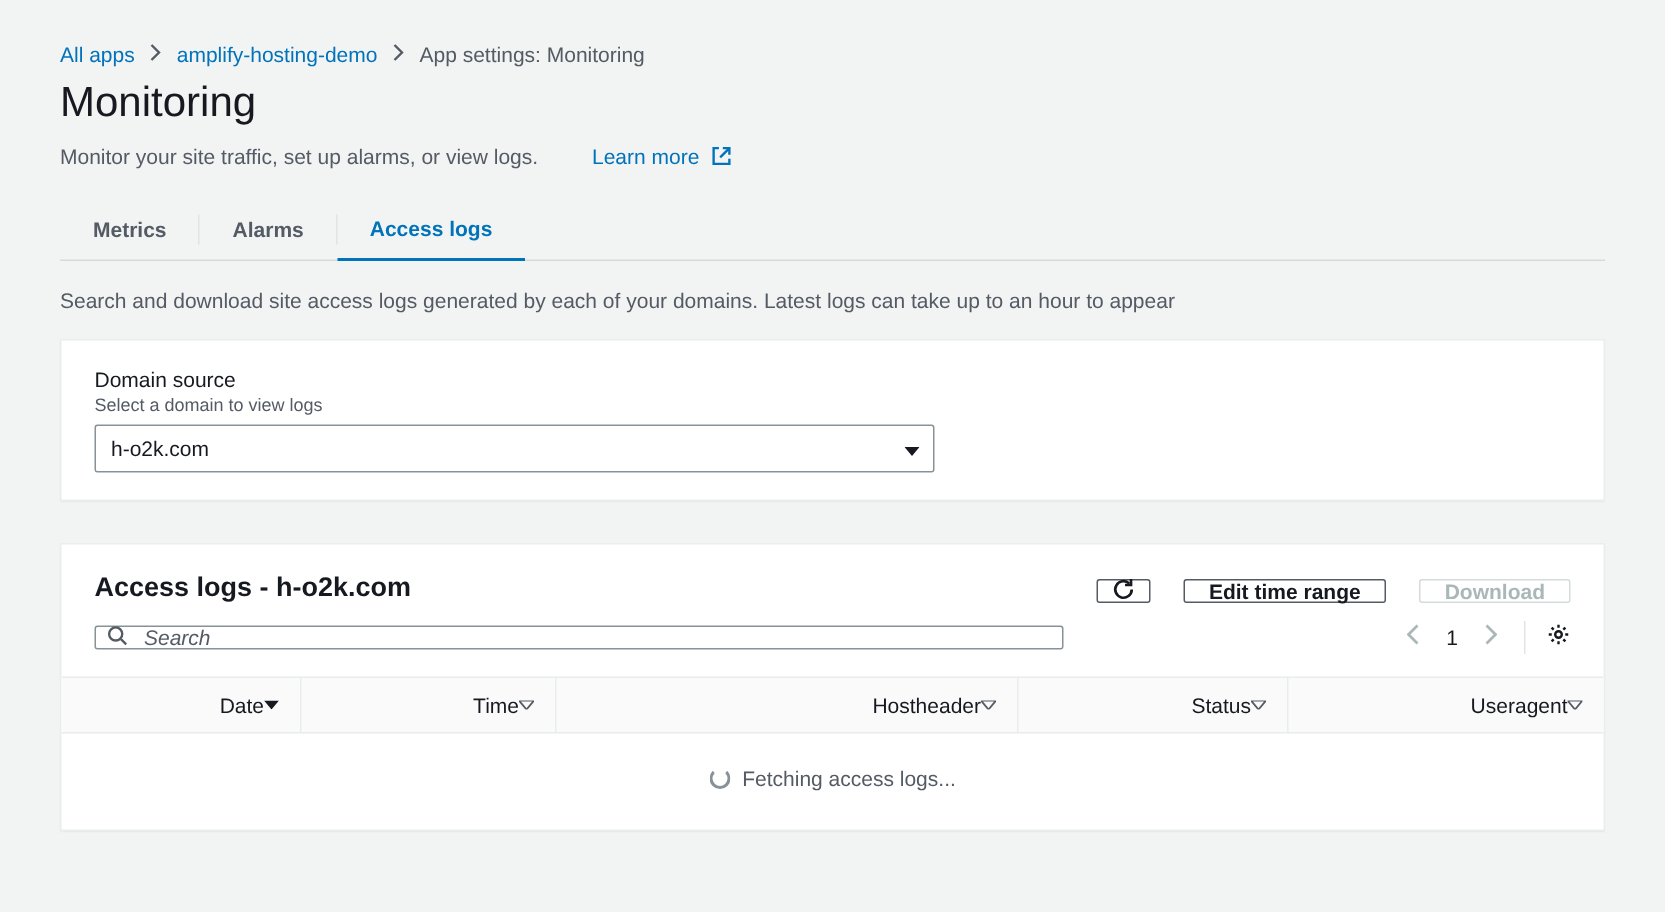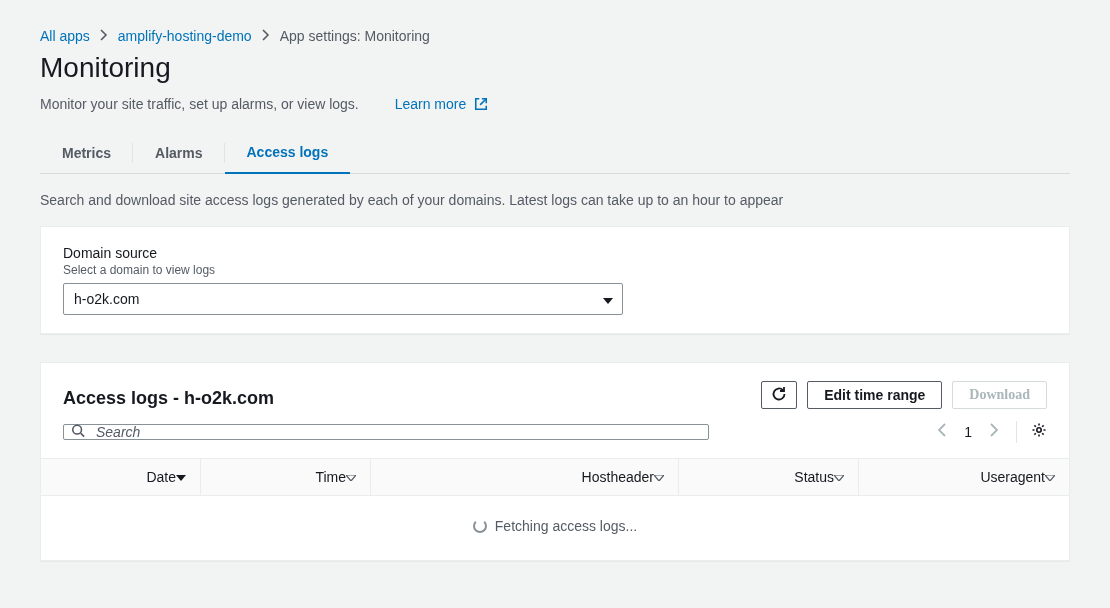--- a/index.html
+++ b/index.html
@@ -97,27 +97,28 @@
     position:absolute; right:10px; top:50%; transform:translateY(-50%);
     pointer-events:none;
     color: var(--text-primary);
   }
 
   
   .logs-head { display:flex; align-items:flex-end; justify-content:space-between; padding:18px 22px 10px 22px; }
   .logs-title { font-size:18px; font-weight:700; }
   .btn-row { display:flex; gap:10px; align-items:center; }
   .btn {
-    height:28px; display:inline-flex; align-items:center; justify-content:center;
+    height:16px; display:inline-flex; align-items:center; justify-content:center;
     padding:0 16px; border:1px solid #545b64; border-radius:2px;
     background:#fff; font-size:14px; font-weight:700; color:var(--text-primary);
     cursor:pointer;
+    margin-left:12px;
   }
   .btn.icon-only { width:36px; padding:0; }
-  .btn.disabled { color:var(--disabled); border-color:#d5dbdb; cursor:not-allowed;font-family:Liberation Serif, serif; }
+  .btn.disabled { color:var(--disabled); border-color:#d5dbdb; cursor:not-allowed; }
 
   .search-row { padding:0 22px 14px 22px; display:flex; align-items:center; justify-content:space-between; gap:20px; }
   .search-box { position:relative; flex:0 0 646px; }
   .search-box input {
     width:100%; height:16px; border:1px solid var(--border-dark); border-radius:2px;
     padding:0 10px 0 32px; font-size:14px; color:var(--text-secondary);
     background:#fff;
   }
   .search-box input::placeholder { font-style:italic; color:var(--text-secondary); }
   .search-box .search-icon { position:absolute; left:8px; top:50%; transform:translateY(-50%); color:var(--text-secondary); }

